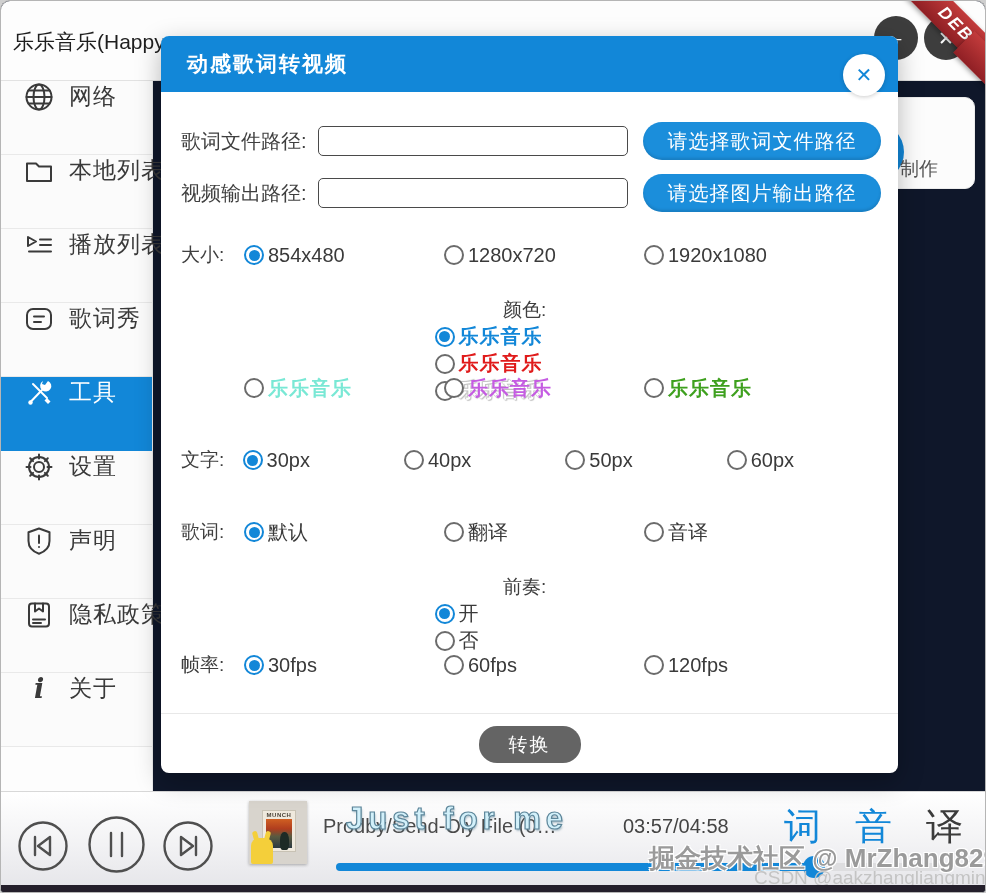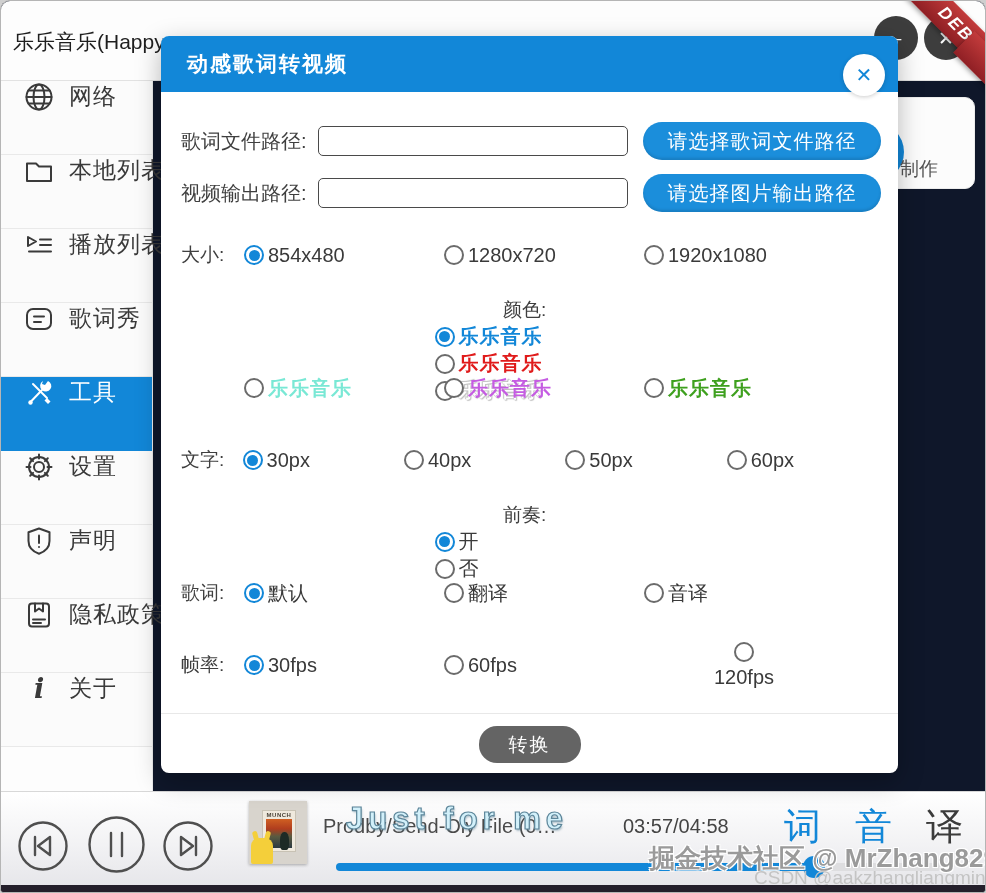--- a/index.html
+++ b/index.html
@@ -317,57 +317,57 @@
           </div>
           <div class="opt" style="width: 165px;">
             <span class="radio"></span>
             <span class="opt-text">50px</span>
           </div>
           <div class="opt" style="width: 165px; align-items: center;">
             <span class="radio"></span>
             <span class="opt-text">60px</span>
           </div>
         </div>
+        <div class="opt-row">
+          <span class="opt-label">歌词:</span>
+          <div class="opt" style="width: 200px;">
+            <span class="radio sel"></span>
+            <span class="opt-text">默认</span>
+          </div>
+          <div class="opt" style="width: 200px;">
+            <span class="radio"></span>
+            <span class="opt-text">翻译</span>
+          </div>
+          <div class="opt" style="width: 200px;">
+            <span class="radio"></span>
+            <span class="opt-text">音译</span>
+          </div>
+        </div>
         <div class="opt-row tight">
           <span class="opt-label">前奏:</span>
           <div class="opt" style="width: 200px;">
             <span class="radio sel"></span>
             <span class="opt-text">开</span>
           </div>
           <div class="opt" style="width: 200px;">
             <span class="radio"></span>
             <span class="opt-text">否</span>
           </div>
         </div>
         <div class="opt-row">
-          <span class="opt-label">歌词:</span>
-          <div class="opt" style="width: 200px;">
-            <span class="radio sel"></span>
-            <span class="opt-text">默认</span>
-          </div>
-          <div class="opt" style="width: 200px;">
-            <span class="radio"></span>
-            <span class="opt-text">翻译</span>
-          </div>
-          <div class="opt" style="width: 200px;">
-            <span class="radio"></span>
-            <span class="opt-text">音译</span>
-          </div>
-        </div>
-        <div class="opt-row">
           <span class="opt-label">帧率:</span>
           <div class="opt" style="width: 200px;">
             <span class="radio sel"></span>
             <span class="opt-text">30fps</span>
           </div>
           <div class="opt" style="width: 200px;">
             <span class="radio"></span>
             <span class="opt-text">60fps</span>
           </div>
-          <div class="opt" style="width: 200px; flex-direction: column;">
+          <div class="opt" style="width: 200px;">
             <span class="radio"></span>
             <span class="opt-text">120fps</span>
           </div>
         </div>
       </div>
     <div class="modal-divider"></div>
     <button class="convert-btn">转换</button>
     <div class="ribbon ribbon-modal-tr">
       
     </div>

